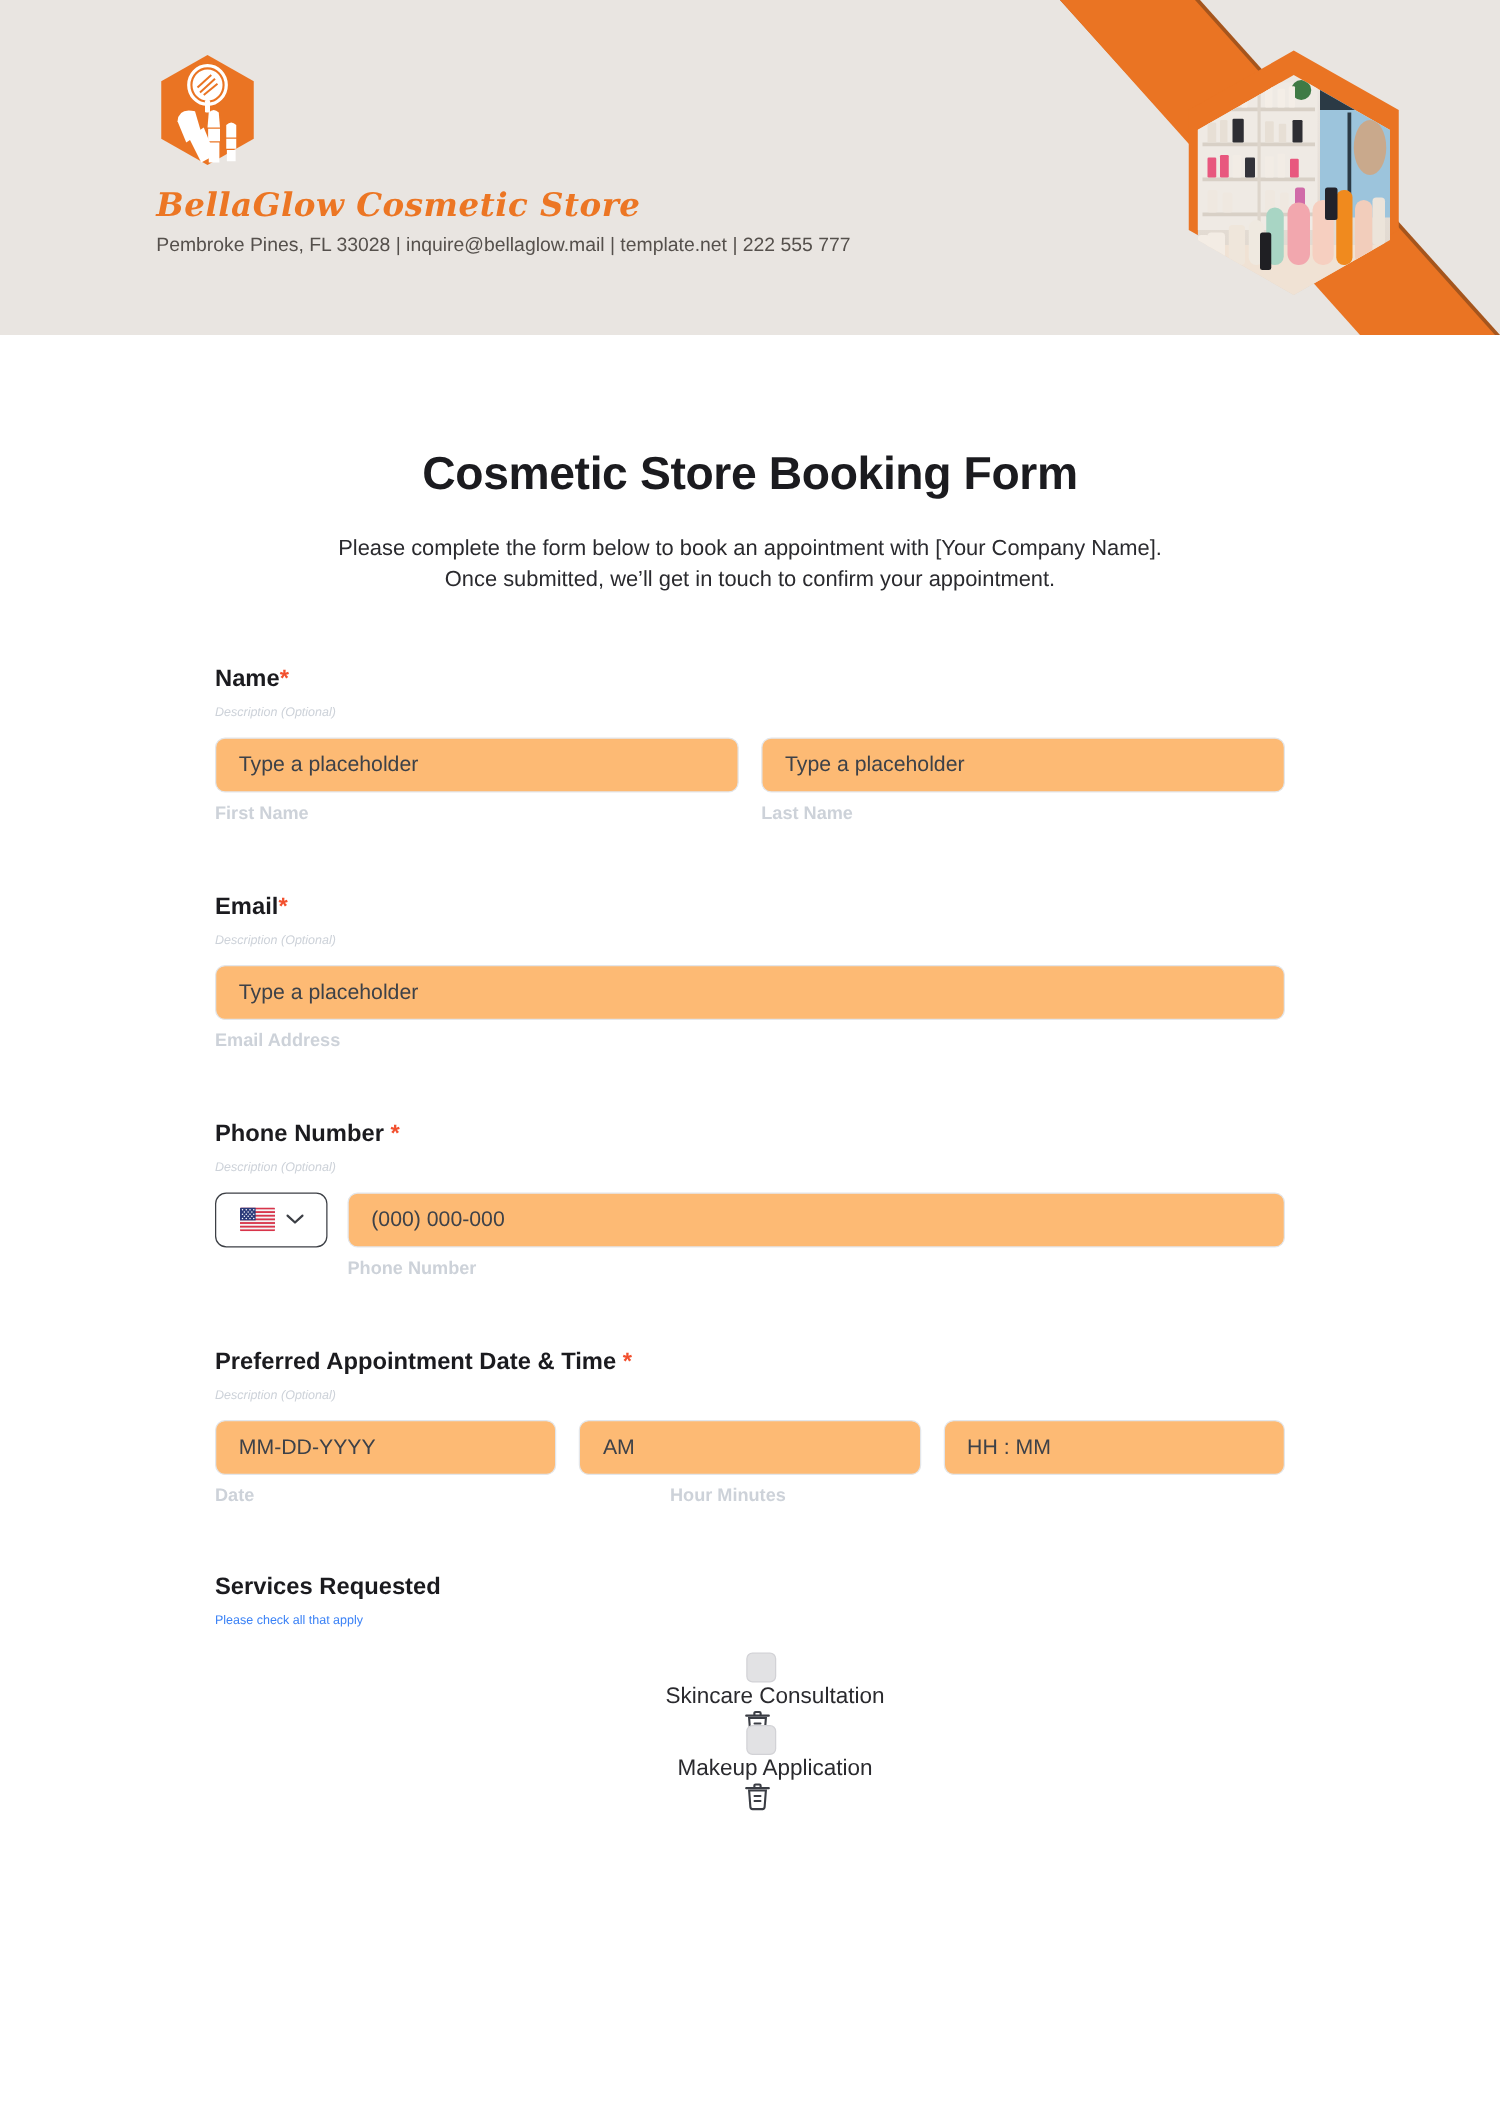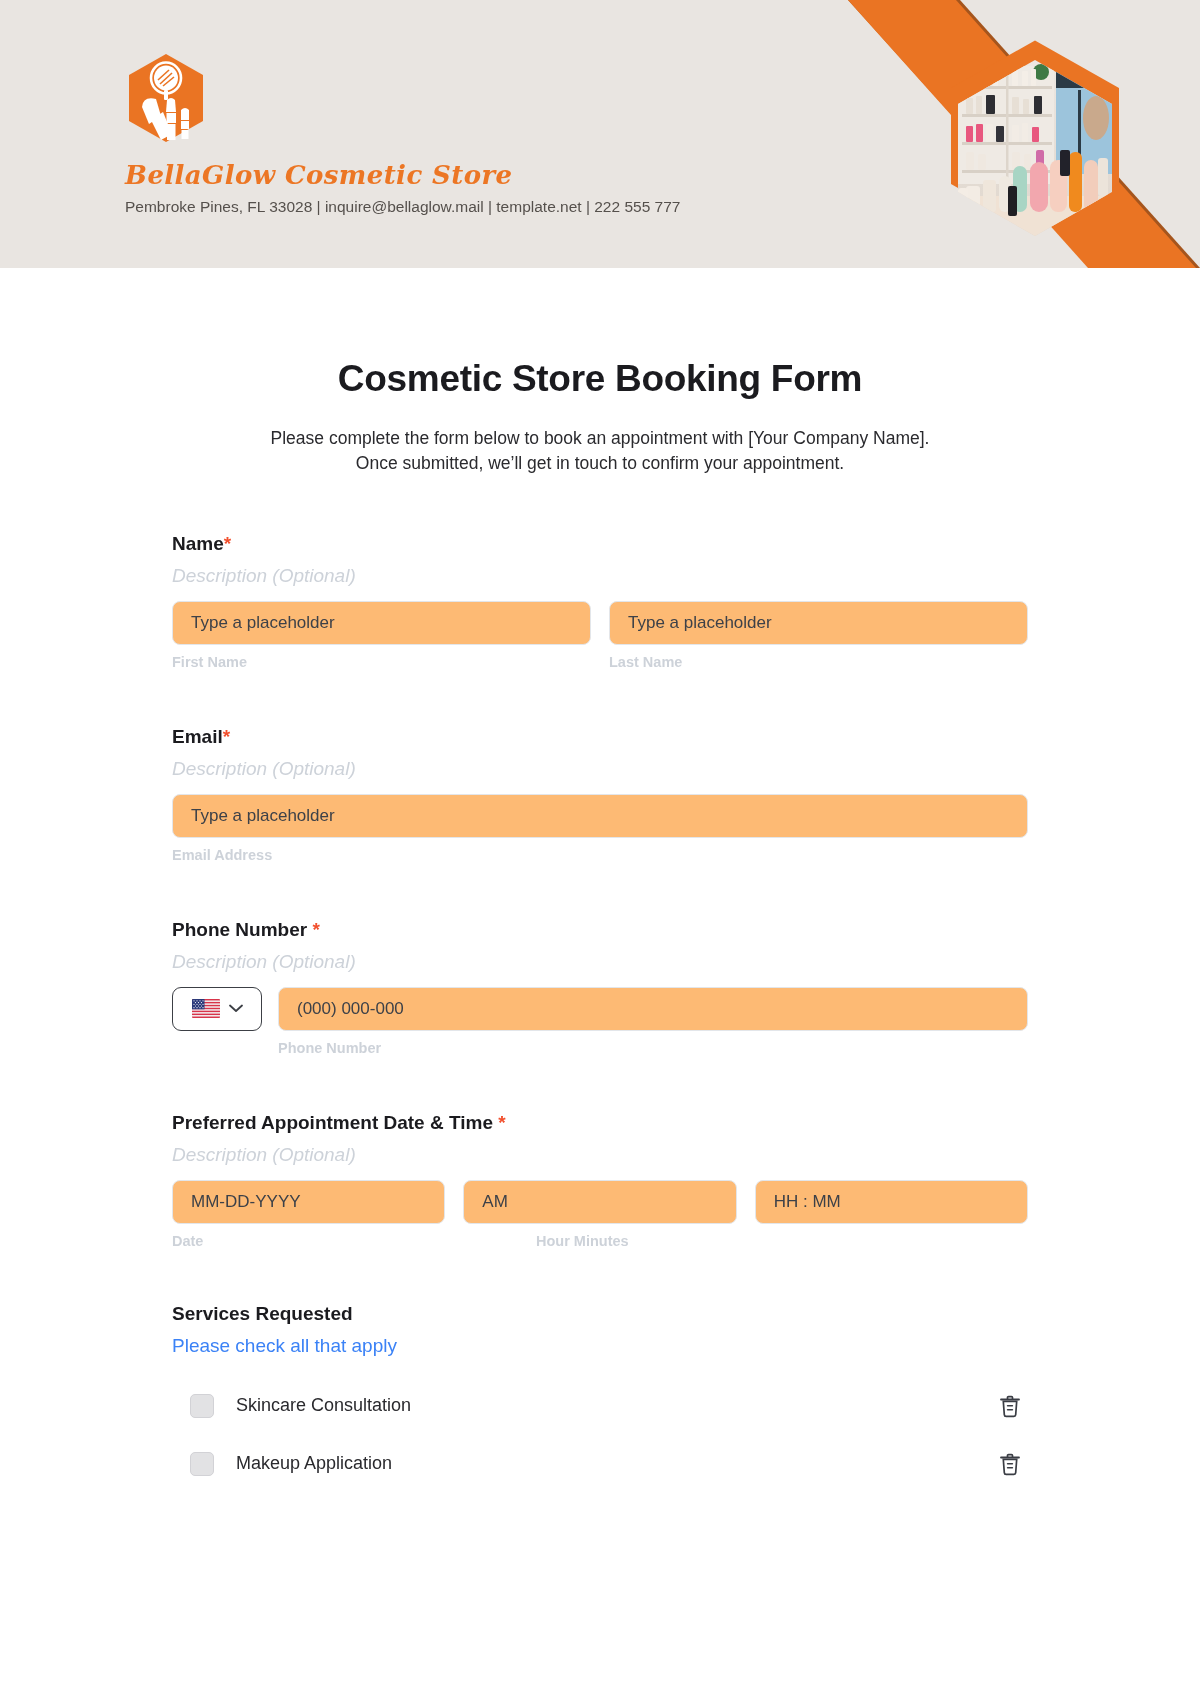--- a/index.html
+++ b/index.html
@@ -26,21 +26,21 @@
     right: 0;
     width: 440px;
     height: 268px;
     overflow: hidden;
     pointer-events: none;
   }
 
   .brand-block {
     position: absolute;
     left: 125px;
-    top: 52px;
+    top: 42px;
   }
 
   .logo-mark { width: 82px; height: 92px; display: block; }
 
   .brand-name {
     margin-top: 16px;
     font-family: "DejaVu Serif", serif;
     font-style: italic;
     font-weight: bold;
     font-size: 26px;
@@ -86,21 +86,21 @@
 
   .field-label {
     font-size: 19px;
     font-weight: bold;
     color: #1b1b1f;
     margin-bottom: 10px;
   }
   .req { color: #f2502e; font-weight: bold; }
 
   .field-desc {
-    font-size: 19px;
+    font-size: 10px;
     font-style: italic;
     color: #cdd2d9;
     margin-bottom: 14px;
   }
   .field-desc.plain { font-style: normal; color: #3b82f6; }
 
   .row { display: flex; gap: 18px; }
 
   .inp {
     flex: 1;
@@ -151,20 +151,21 @@
   .dt-sub-date { width: 346px; }
   .dt-sub-time { width: 346px; }
 
   
   .svc-list { margin-top: 20px; }
   .svc-row {
     display: flex;
     align-items: center;
     height: 58px;
     padding-left: 18px;
+    flex-direction: column;
   }
   .cbox {
     width: 24px;
     height: 24px;
     border-radius: 5px;
     background: #e2e2e4;
     border: 1px solid #d2d2d6;
     flex: none;
   }
   .svc-label {

